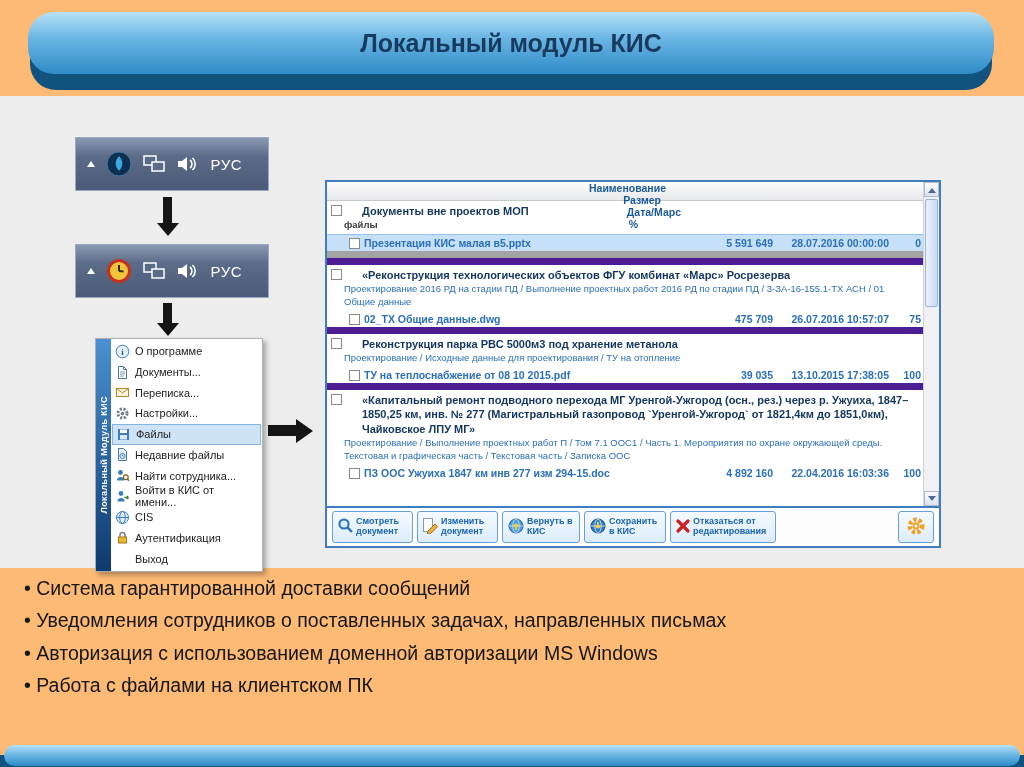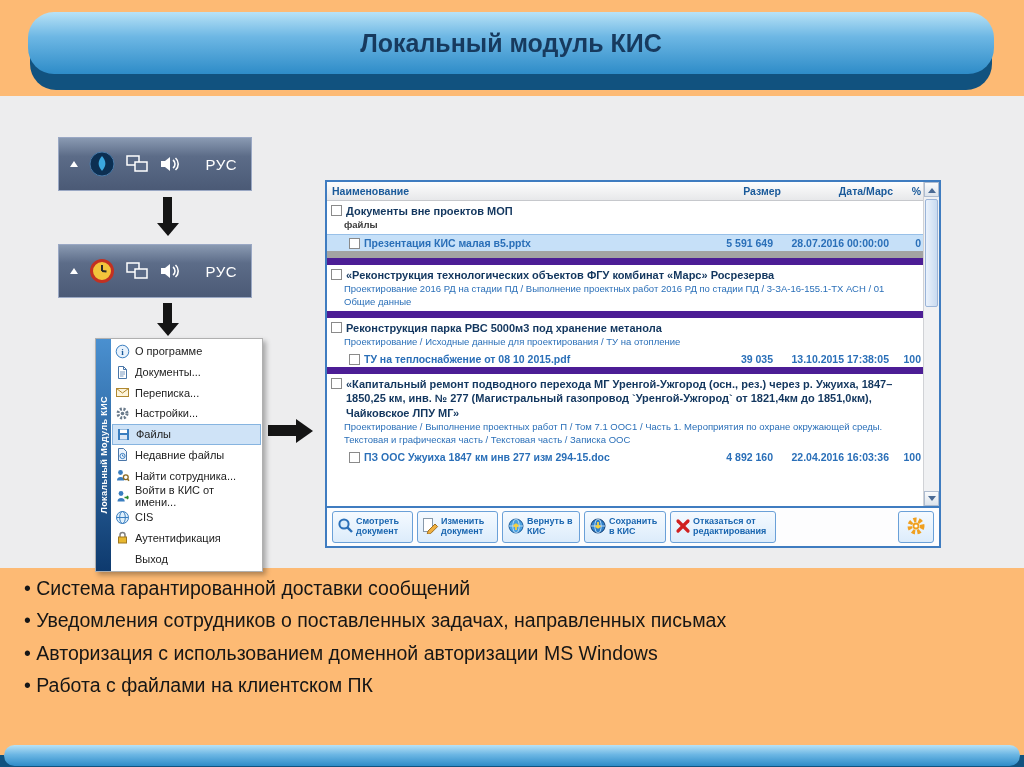--- a/index.html
+++ b/index.html
@@ -10,23 +10,23 @@
   
   .title-shadow { position:absolute; left:30px; top:22px; width:962px; height:68px; border-radius:26px; background:#11527f; }
   .title-bar { position:absolute; left:28px; top:12px; width:966px; height:62px; border-radius:26px;
     background:linear-gradient(180deg,#b8e2f6 0%,#6db7e4 40%,#2e8cc8 100%);
     display:flex; align-items:center; justify-content:center; }
   .title-bar h1 { font-size:25px; font-weight:bold; color:#173a5e; }
 
   .band { position:absolute; left:0; top:96px; width:1024px; height:472px; background:#ededee; }
 
   
-  .tray { position:absolute; left:58px; width:194px; height:54px;
+  .tray { position:absolute; left:75px; width:194px; height:54px;
     background:linear-gradient(180deg,#8a9ab2 0%,#5c6c88 35%,#4b5a76 100%);
-    border:1px solid #9aa8c4; display:flex; align-items:center; gap:10px; padding:0 14px 0 10px; }
+    border:1px solid #9aa8c4; display:flex; align-items:center; gap:10px; padding:0 26px 0 10px; }
   .tray1 { top:137px; } .tray2 { top:244px; }
   .tray .lang { margin-left:auto; color:#ffffff; font-size:15px; letter-spacing:.5px; }
   .tray .ticon { display:flex; align-items:center; }
 
   
   .varrow { position:absolute; width:9px; background:#151515; }
   .varrow::after { content:""; position:absolute; top:100%; left:50%; transform:translateX(-50%);
     border:11px solid transparent; border-top:13px solid #151515; border-bottom:none; }
   .va1 { left:163px; top:197px; height:26px; }
   .va2 { left:163px; top:303px; height:20px; }
@@ -45,30 +45,30 @@
   .menu-item { height:21px; display:flex; align-items:center; gap:5px; padding:0 4px 0 3px;
     font-size:11px; color:#222; cursor:default; }
   .menu-item.selected { background:#cfe3f7; border:1px solid #86b4e0; height:21px; }
   .mi-icon { width:15px; height:15px; flex:none; display:flex; align-items:center; justify-content:center; }
 
   
   .fw { position:absolute; left:325px; top:180px; width:616px; height:368px; background:#fff;
     border:2px solid #3f7cc0; }
   .fw-header { position:absolute; left:0; right:0; top:0; height:19px; display:flex; align-items:center;
     background:linear-gradient(180deg,#fdfdfd,#e7e8ea); border-bottom:1px solid #c6c8cc;
-    font-size:10.5px; font-weight:bold; color:#1a5a9a; padding-right:16px; }
+    font-size:10.5px; font-weight:bold; color:#1a5a9a; padding-right:16px;flex-direction:column; }
   .col-name { flex:1; padding-left:5px; }
   .col-size { width:72px; text-align:right; }
   .col-date { width:112px; text-align:right; }
   .col-pct  { width:30px; text-align:right; padding-right:2px; }
 
   .fw-body { position:absolute; left:0; right:16px; top:19px; bottom:40px; overflow:hidden; }
   .grp { border-top:7px solid #4c1d95; }
   .grp:first-child { border-top:none; }
-  .grp-title { display:flex; gap:4px; padding:3px 4px 1px 4px; font-size:11px; font-weight:bold;
+  .grp-title { display:flex; gap:20px; padding:3px 4px 1px 4px; font-size:11px; font-weight:bold;
     color:#12365e; line-height:1.3; }
   .cb { width:11px; height:11px; border:1px solid #8a8a8a; background:#fff; flex:none; margin-top:1px; }
   .grp-path { padding:0 6px 2px 17px; font-size:9.5px; color:#2a6fb8; line-height:1.35; }
   .grp-path.path-plain { color:#3a3a3a; font-weight:bold; }
   .file-row { display:flex; align-items:center; gap:4px; padding:2px 0 2px 22px;
     color:#2a6fb8; font-weight:bold; font-size:10.5px; }
   .file-row.selected { background:#c6e0f8; border-top:1px solid #98c0e8; border-bottom:7px solid #a3a3a3; }
   .file-name { flex:1; }
   .file-size { width:72px; text-align:right; }
   .file-date { width:112px; text-align:right; }
@@ -313,20 +313,27 @@
           <span class="file-pct">0</span>
         </div>
       </div>
 
       <div class="grp">
         <div class="grp-title">
           <span class="cb"></span>
           <span>«Реконструкция технологических объектов ФГУ комбинат «Марс» Росрезерва</span>
         </div>
         <div class="grp-path">Проектирование 2016 РД на стадии ПД / Выполнение проектных работ 2016 РД по стадии ПД / 3-ЗА-16-155.1-ТХ АСН / 01 Общие данные</div>
+        <div class="file-row">
+          <span class="cb"></span>
+          <span class="file-name">02_ТХ Общие данные.dwg</span>
+          <span class="file-size">475 709</span>
+          <span class="file-date">26.07.2016 10:57:07</span>
+          <span class="file-pct">75</span>
+        </div>
       </div>
 
       <div class="grp">
         <div class="grp-title">
           <span class="cb"></span>
           <span>Реконструкция парка РВС 5000м3 под хранение метанола</span>
         </div>
         <div class="grp-path">Проектирование / Исходные данные для проектирования / ТУ на отопление</div>
         <div class="file-row">
           <span class="cb"></span>

